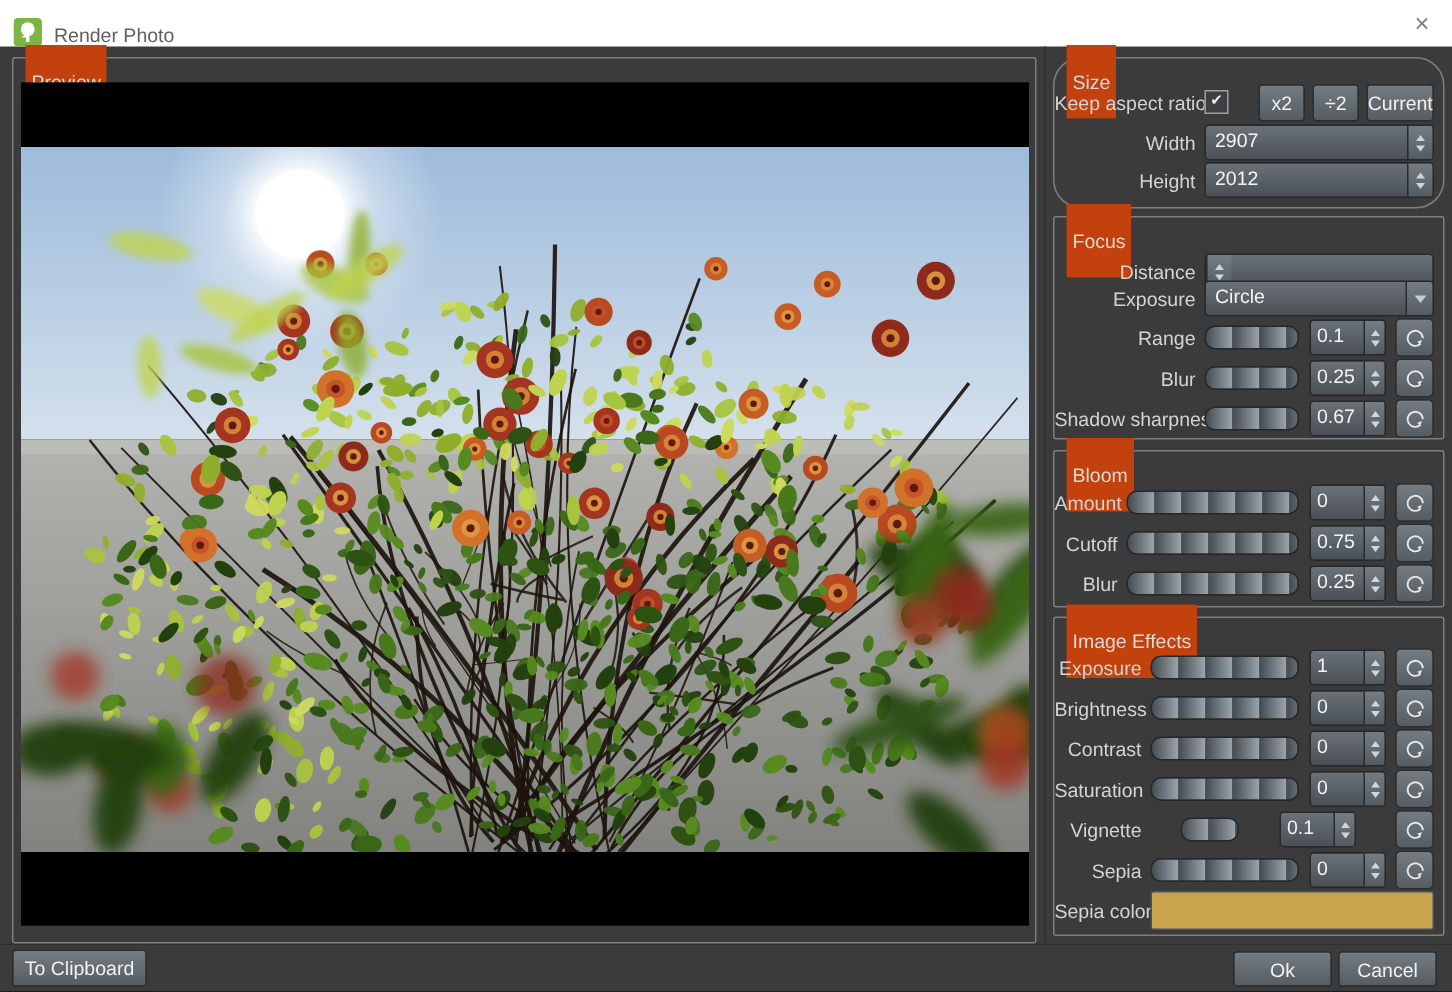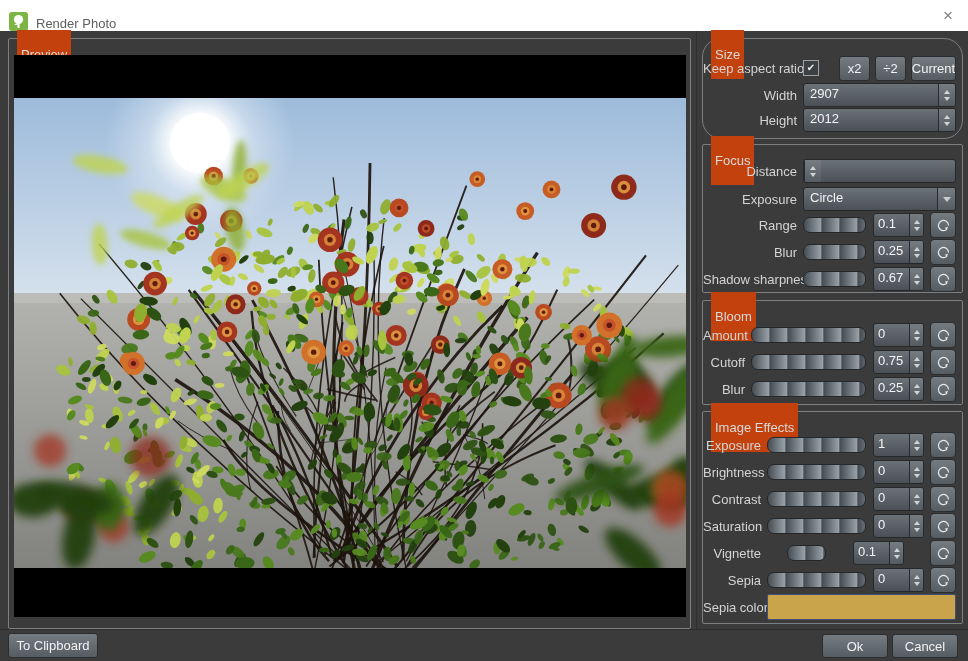--- a/index.html
+++ b/index.html
@@ -1244,21 +1244,21 @@
       <div class="spincol">
           <div class="tri-up"></div>
           <div class="tri-down"></div>
         </div>
     </div>
   </div>
 </div>
 
 <div class="group g-sf" style="left:702px;top:144px;width:259px;height:147px;">
   <span class="glabel">Focus</span>
-  <div class="row" style="top:14px;">
+  <div class="row" style="top:24px;">
     <span class="rlabel">Distance</span>
     <div class="field">
       <div class="spincol">
           <div class="tri-up"></div>
           <div class="tri-down"></div>
         </div>
     </div>
   </div>
   <div class="row" style="top:42px;">
     <span class="rlabel">Exposure</span>

